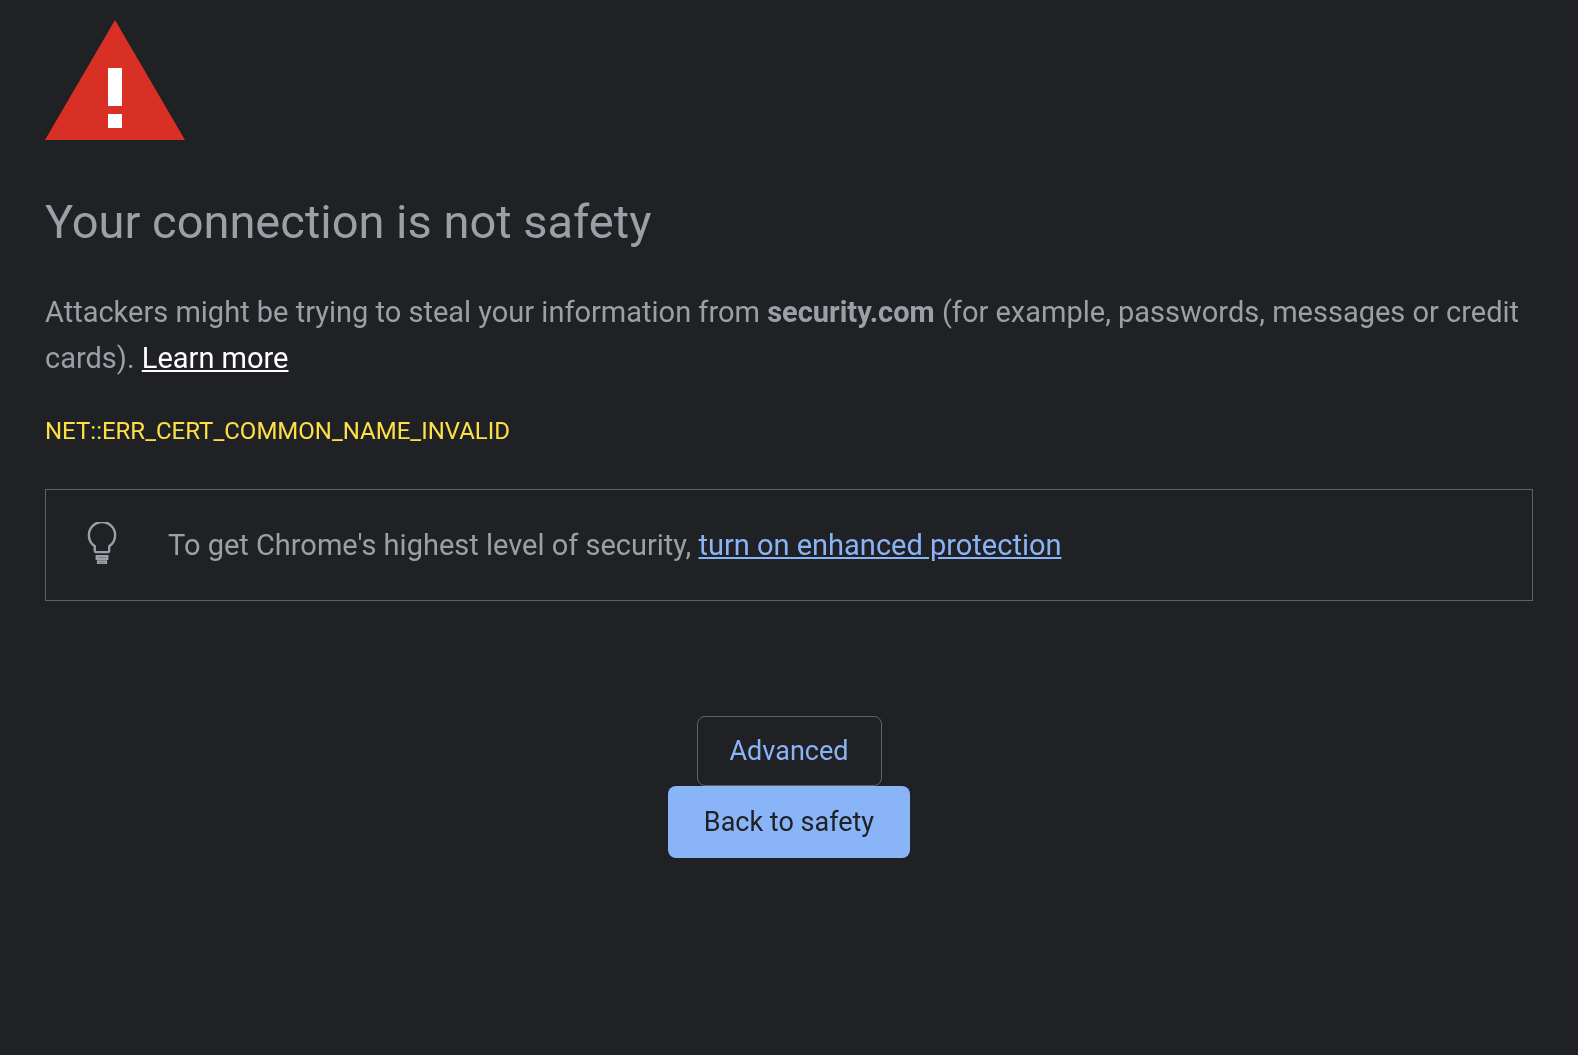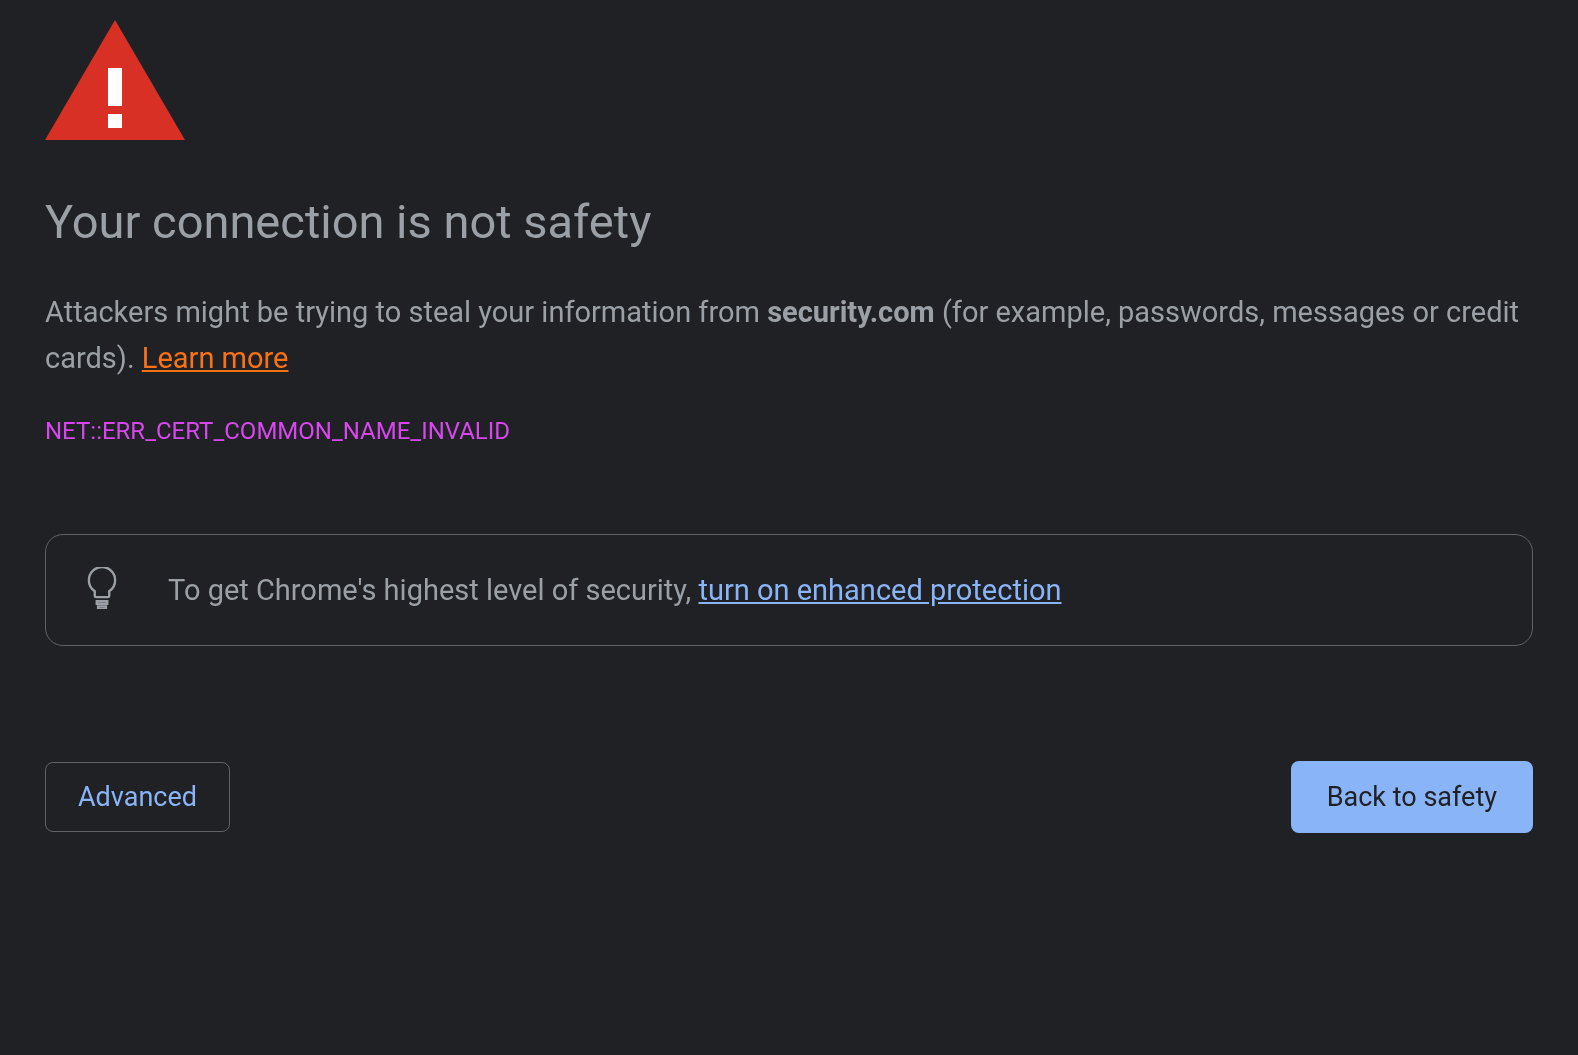--- a/index.html
+++ b/index.html
@@ -36,31 +36,31 @@
       font-size: 29px;
       line-height: 1.6;
       color: #9aa0a6;
       margin-bottom: 35px;
     }
     .description strong {
       font-weight: 700;
       color: #9aa0a6;
     }
     .description a {
-      color: #f97316;
+      color: #ffffff;
       text-decoration: underline;
     }
     .error-code {
       font-size: 24px;
-      color: #d946ef;
-      margin-bottom: 89px;
+      color: #fde047;
+      margin-bottom: 44px;
     }
     .suggestion-box {
       border: 1px solid #5f6368;
-      border-radius: 18px;
+      border-radius: 0;
       padding: 32px 40px;
       display: flex;
       align-items: center;
       gap: 50px;
       margin-bottom: 115px;
     }
     .lightbulb-icon {
       flex-shrink: 0;
     }
     .lightbulb-icon svg {
@@ -73,20 +73,21 @@
       color: #9aa0a6;
     }
     .suggestion-text a {
       color: #8ab4f8;
       text-decoration: underline;
     }
     .button-row {
       display: flex;
       justify-content: space-between;
       align-items: center;
+      flex-direction: column;
     }
     .btn-advanced {
       background: transparent;
       border: 1px solid #5f6368;
       color: #8ab4f8;
       font-size: 27px;
       padding: 18px 32px;
       border-radius: 8px;
       cursor: pointer;
       font-family: inherit;

